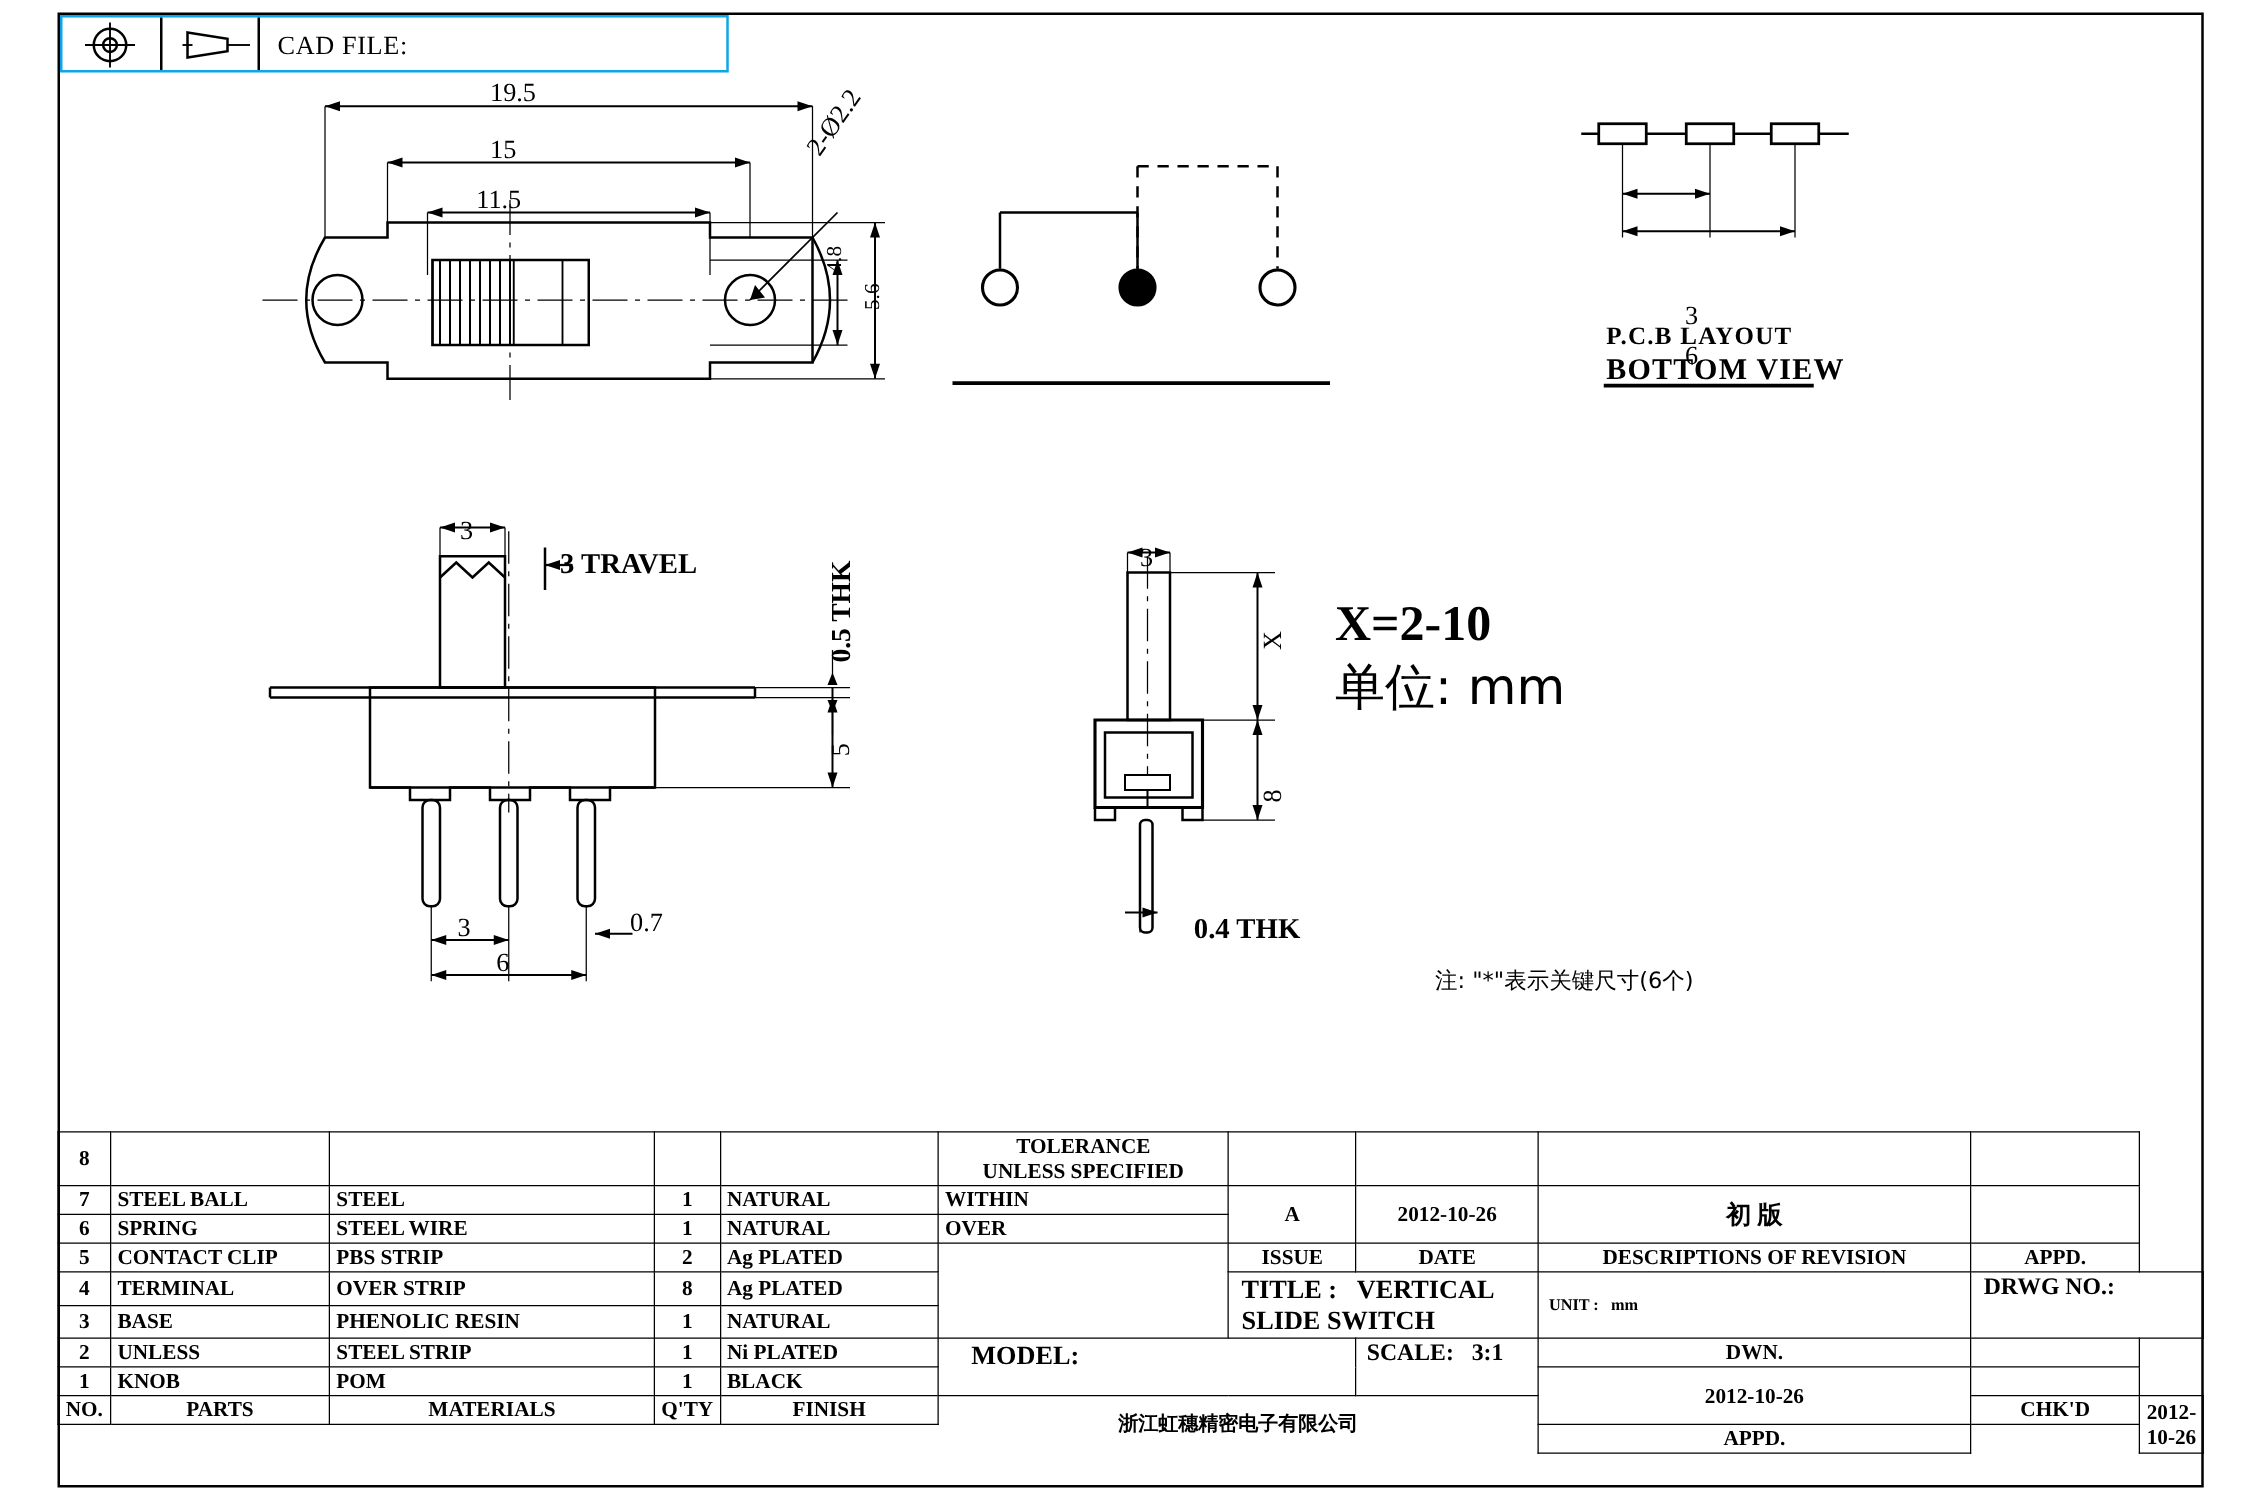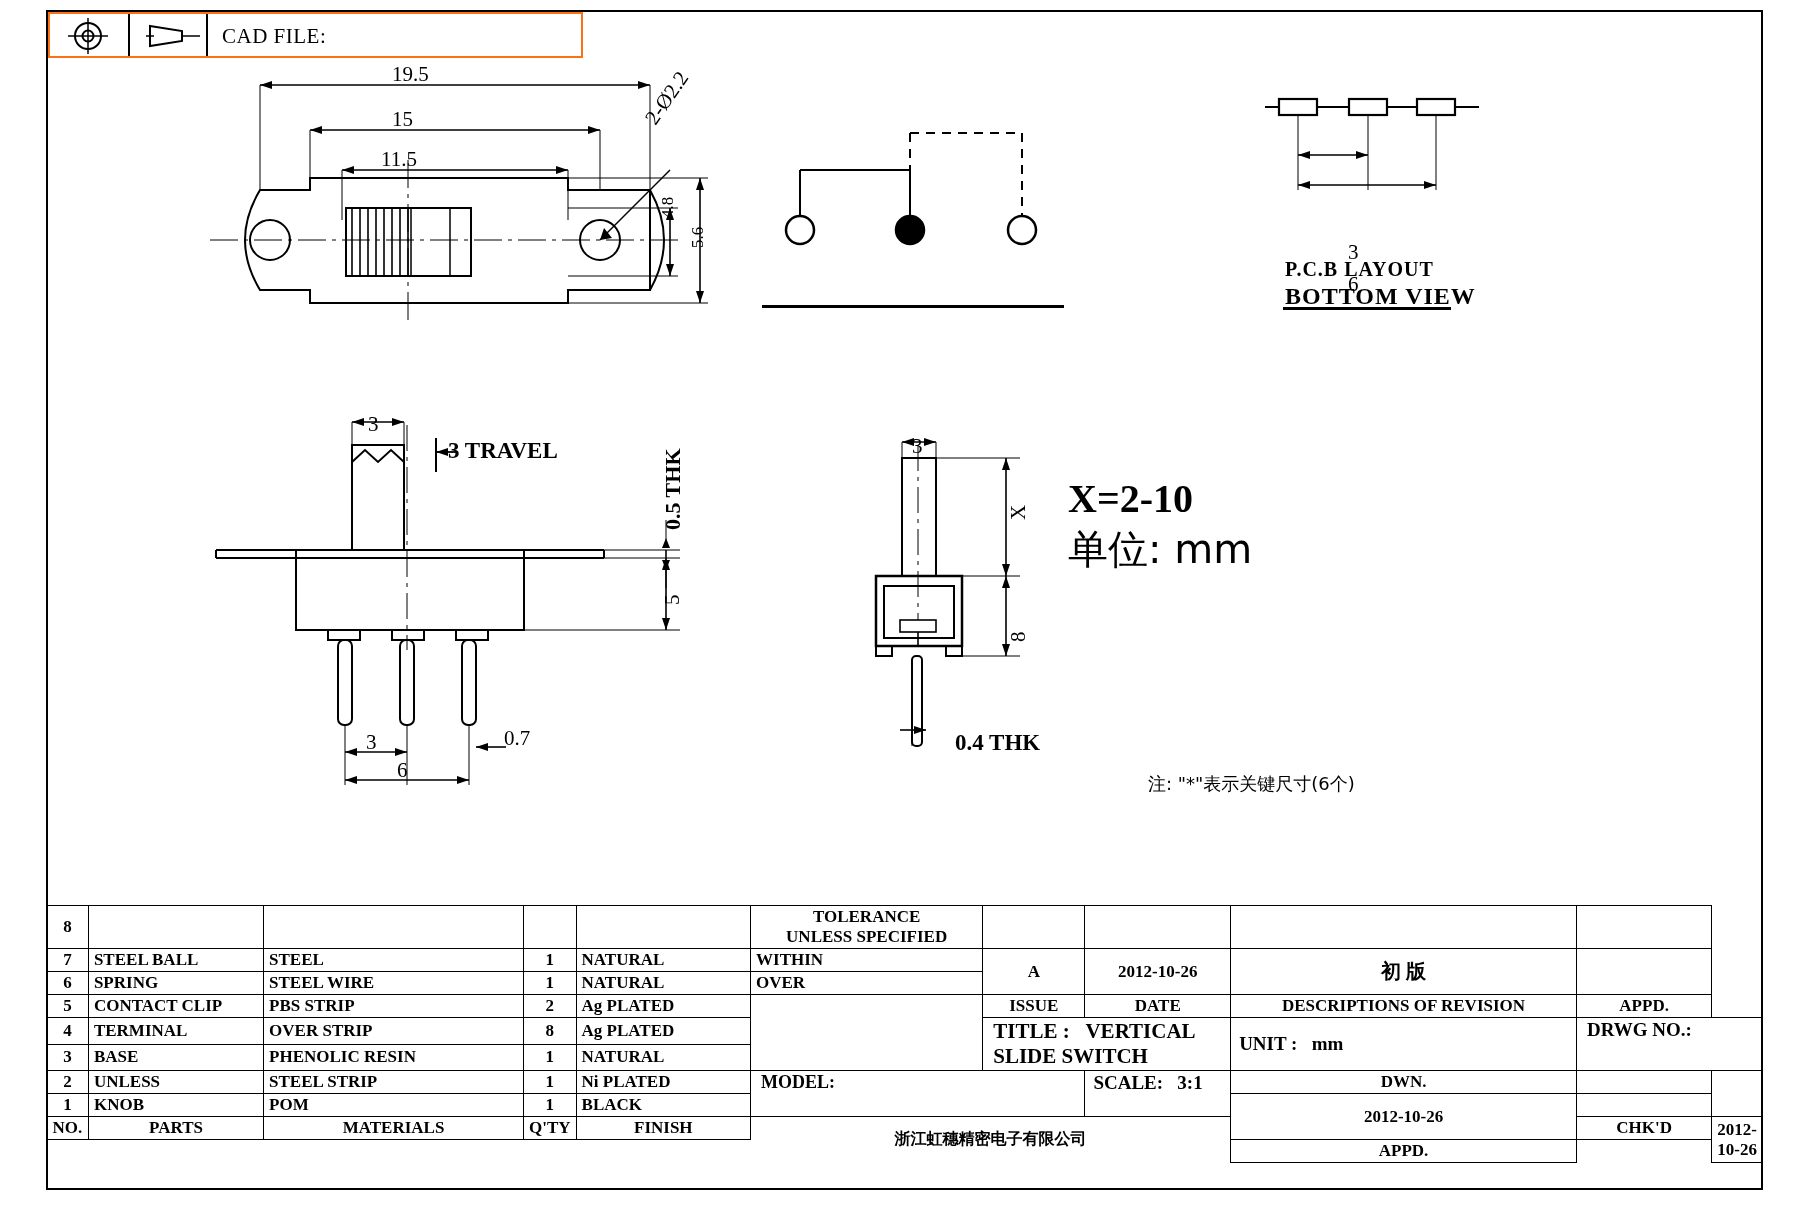--- a/index.html
+++ b/index.html
@@ -1,19 +1,19 @@
 <!DOCTYPE html>
 <html><head>
 <meta charset="utf-8">
 <style>
   html,body{margin:0;padding:0;background:#ffffff;}
   body{font-family:"Liberation Serif", serif;color:#000;}
   #sheet{position:relative;width:1811px;height:1207px;background:#fff;overflow:hidden;}
   .frame{position:absolute;left:46px;top:10px;width:1717px;height:1180px;border:2px solid #000;box-sizing:border-box;}
-  .cadbox{position:absolute;left:48px;top:12px;width:535px;height:46px;border:2px solid #f97316;box-sizing:border-box;}
+  .cadbox{position:absolute;left:48px;top:12px;width:535px;height:46px;border:2px solid #0ea5e9;box-sizing:border-box;}
   .cadbox .sep{position:absolute;top:0;bottom:0;width:0;border-left:2px solid #000;}
   .cadlabel{position:absolute;left:16px;top:10px;font-size:21px;letter-spacing:.5px;font-family:"Liberation Serif",serif;}
   svg{position:absolute;left:0;top:0;overflow:visible;}
   .t{font-family:"Liberation Serif",serif;font-size:21px;}
   .tb{font-family:"Liberation Serif",serif;font-size:22px;font-weight:bold;}
   .tsm{font-family:"Liberation Serif",serif;font-size:17px;}
   .big{font-family:"Liberation Serif",serif;font-size:40px;}
   .cjk{font-family:"DejaVu Sans",sans-serif;}
   
   #tblock{position:absolute;left:46px;top:905px;width:1717px;height:285px;}
@@ -311,42 +311,42 @@
       <tr>
         <td class="ctr">4</td>
         <td>TERMINAL</td>
         <td>OVER STRIP</td>
         <td class="ctr">8</td>
         <td>Ag PLATED</td>
         <td colspan="2" rowspan="2" style="font-size:21px;padding-left:10px">
           <span>TITLE :</span>
           &nbsp;&nbsp;<span>VERTICAL SLIDE SWITCH</span>
         </td>
-        <td rowspan="2" style="font-size:19px;padding-left:8px">
+        <td rowspan="2" style="font-size:13px;padding-left:8px">
           <span>UNIT :</span>
           &nbsp;&nbsp;<span>mm</span>
         </td>
         <td colspan="2" rowspan="2" style="font-size:19px;padding-left:10px;vertical-align:top">
           <span>DRWG NO.:</span>
         </td>
       </tr>
       <tr>
         <td class="ctr">3</td>
         <td>BASE</td>
         <td>PHENOLIC RESIN</td>
         <td class="ctr">1</td>
         <td>NATURAL</td>
       </tr>
       <tr>
         <td class="ctr">2</td>
         <td>UNLESS</td>
         <td>STEEL STRIP</td>
         <td class="ctr">1</td>
         <td>Ni PLATED</td>
-        <td colspan="2" rowspan="2" style="font-size:18px;padding-left:10px;vertical-align:top">
+        <td colspan="2" rowspan="2" style="font-size:21px;padding-left:26px;vertical-align:top">
           <span>MODEL:</span>
         </td>
         <td rowspan="2" style="font-size:19px;padding-left:8px;vertical-align:top">
           <span>SCALE:</span>
           &nbsp;&nbsp;<span>3:1</span>
         </td>
         <td class="ctr" style="width:110px">DWN.</td>
         <td class="ctr"></td>
       </tr>
       <tr>

